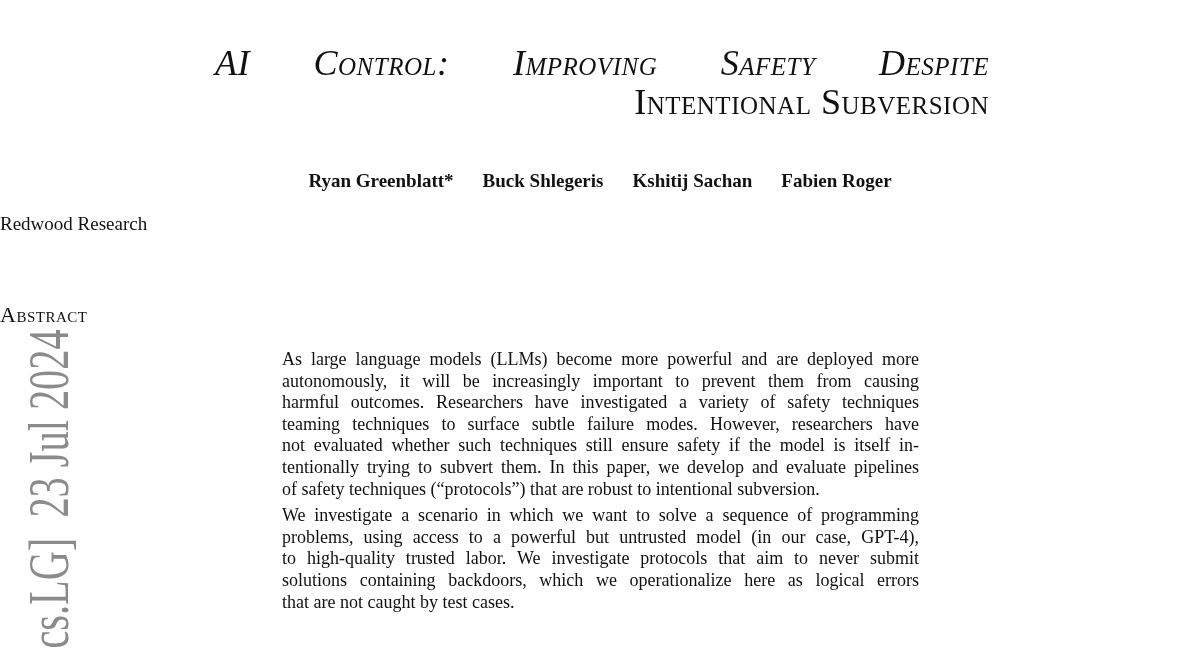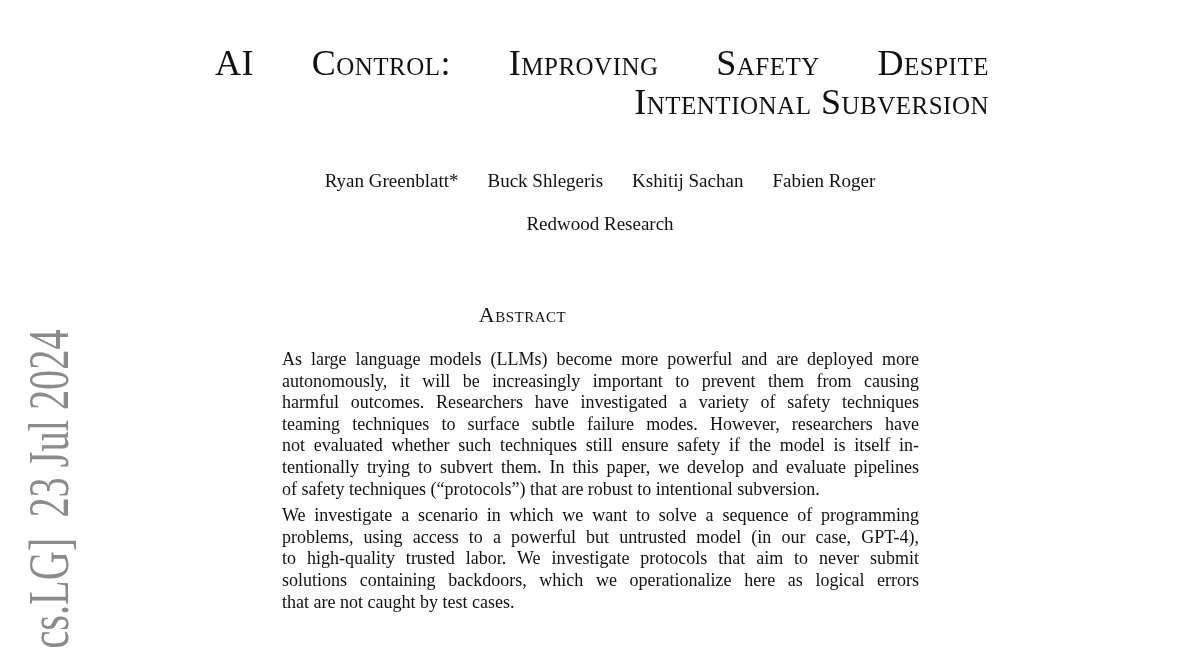--- a/index.html
+++ b/index.html
@@ -38,56 +38,55 @@
     top: 44px;
     width: 774px;
     font-size: 36px;
     line-height: 39px;
     font-variant: small-caps;
     letter-spacing: 0.5px;
   }
   .title-line1 {
     text-align: justify;
     text-align-last: justify;
+    font-style: italic;
   }
   .title-line2 {
     text-align: right;
   }
 
   
   .authors-row {
     position: absolute;
     left: 0;
     top: 170px;
     width: 1200px;
     display: flex;
     justify-content: center;
     gap: 29px;
     font-size: 19px;
-    font-weight: normal;
+    font-weight: bold;
     white-space: pre;
   }
 
   
   .affiliation-row {
     position: absolute;
     left: 0;
     top: 213px;
     width: 1200px;
-    text-align: center;
     font-size: 19px;
   }
 
   
   .abstract-heading {
     position: absolute;
     left: 0;
     top: 302px;
     width: 1045px;
-    text-align: center;
     font-size: 22px;
     font-variant: small-caps;
     letter-spacing: 0.5px;
   }
   .abstract-body {
     position: absolute;
     left: 282px;
     top: 349px;
     width: 637px;
     font-size: 18px;

